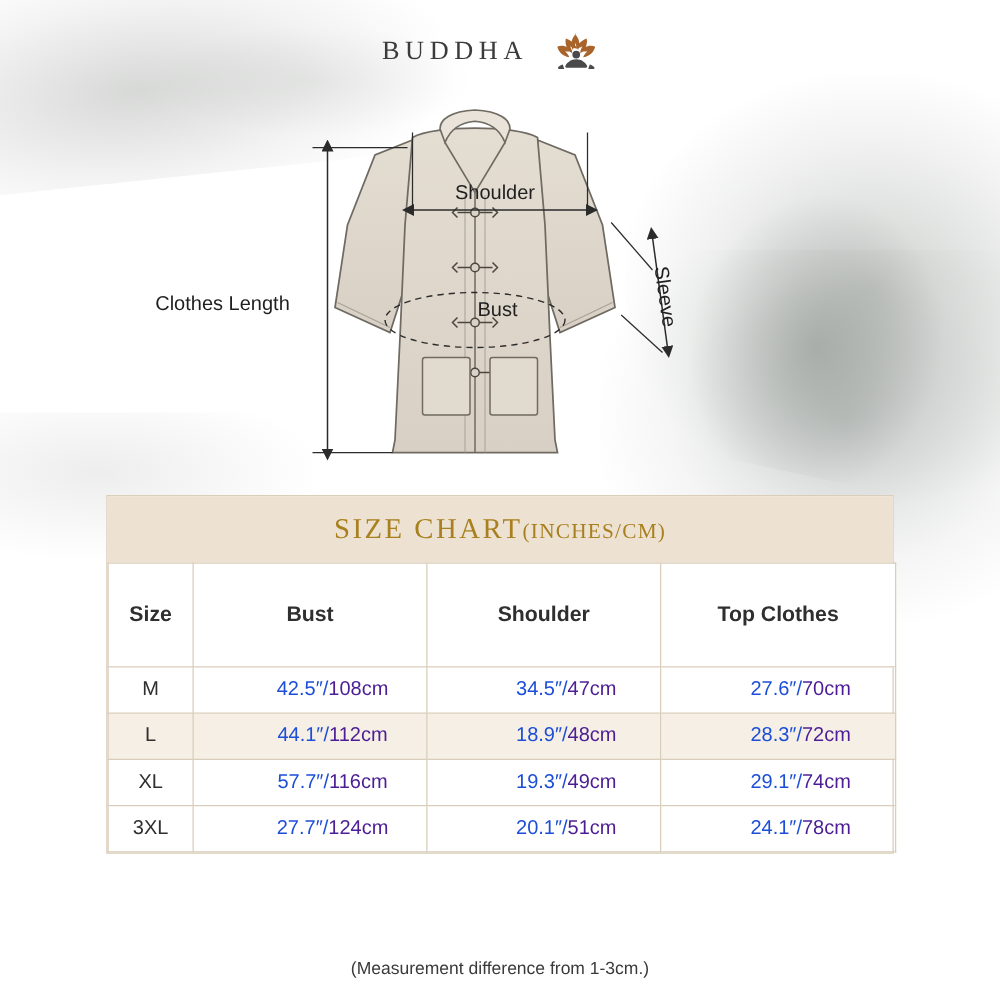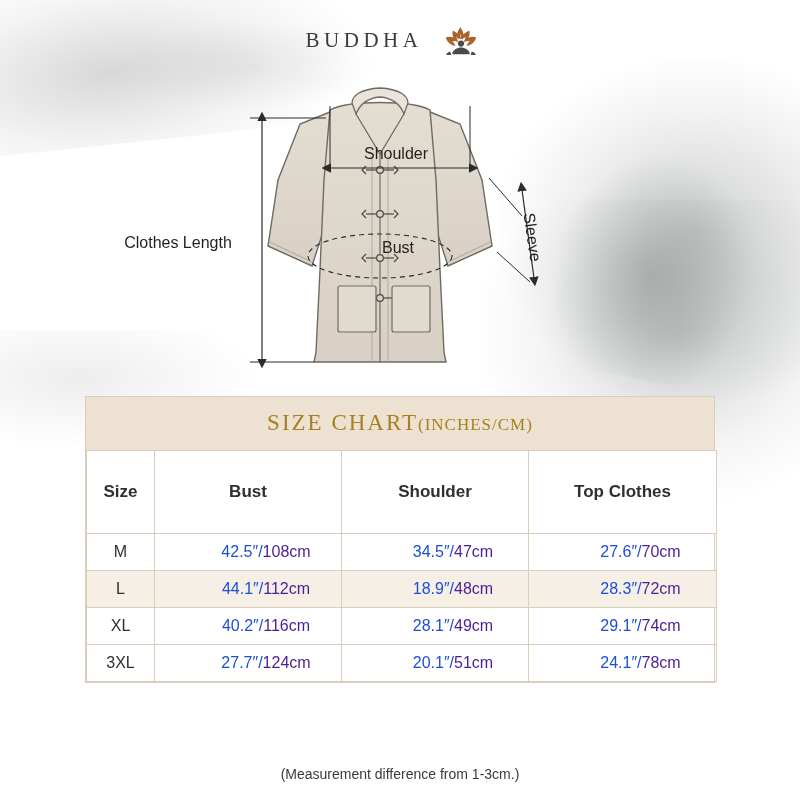--- a/index.html
+++ b/index.html
@@ -309,22 +309,22 @@
         <td><span class="in">27.6″/</span><span class="cm">70cm</span></td>
       </tr>
       <tr class="alt">
         <td>L</td>
         <td><span class="in">44.1″/</span><span class="cm">112cm</span></td>
         <td><span class="in">18.9″/</span><span class="cm">48cm</span></td>
         <td><span class="in">28.3″/</span><span class="cm">72cm</span></td>
       </tr>
       <tr>
         <td>XL</td>
-        <td><span class="in">40.2″/</span><span class="cm">116cm</span></td>
-        <td><span class="in">28.1″/</span><span class="cm">49cm</span></td>
+        <td><span class="in">57.7″/</span><span class="cm">116cm</span></td>
+        <td><span class="in">19.3″/</span><span class="cm">49cm</span></td>
         <td><span class="in">29.1″/</span><span class="cm">74cm</span></td>
       </tr>
       <tr>
         <td>3XL</td>
         <td><span class="in">27.7″/</span><span class="cm">124cm</span></td>
         <td><span class="in">20.1″/</span><span class="cm">51cm</span></td>
         <td><span class="in">24.1″/</span><span class="cm">78cm</span></td>
       </tr>
     </tbody>
   </table>

